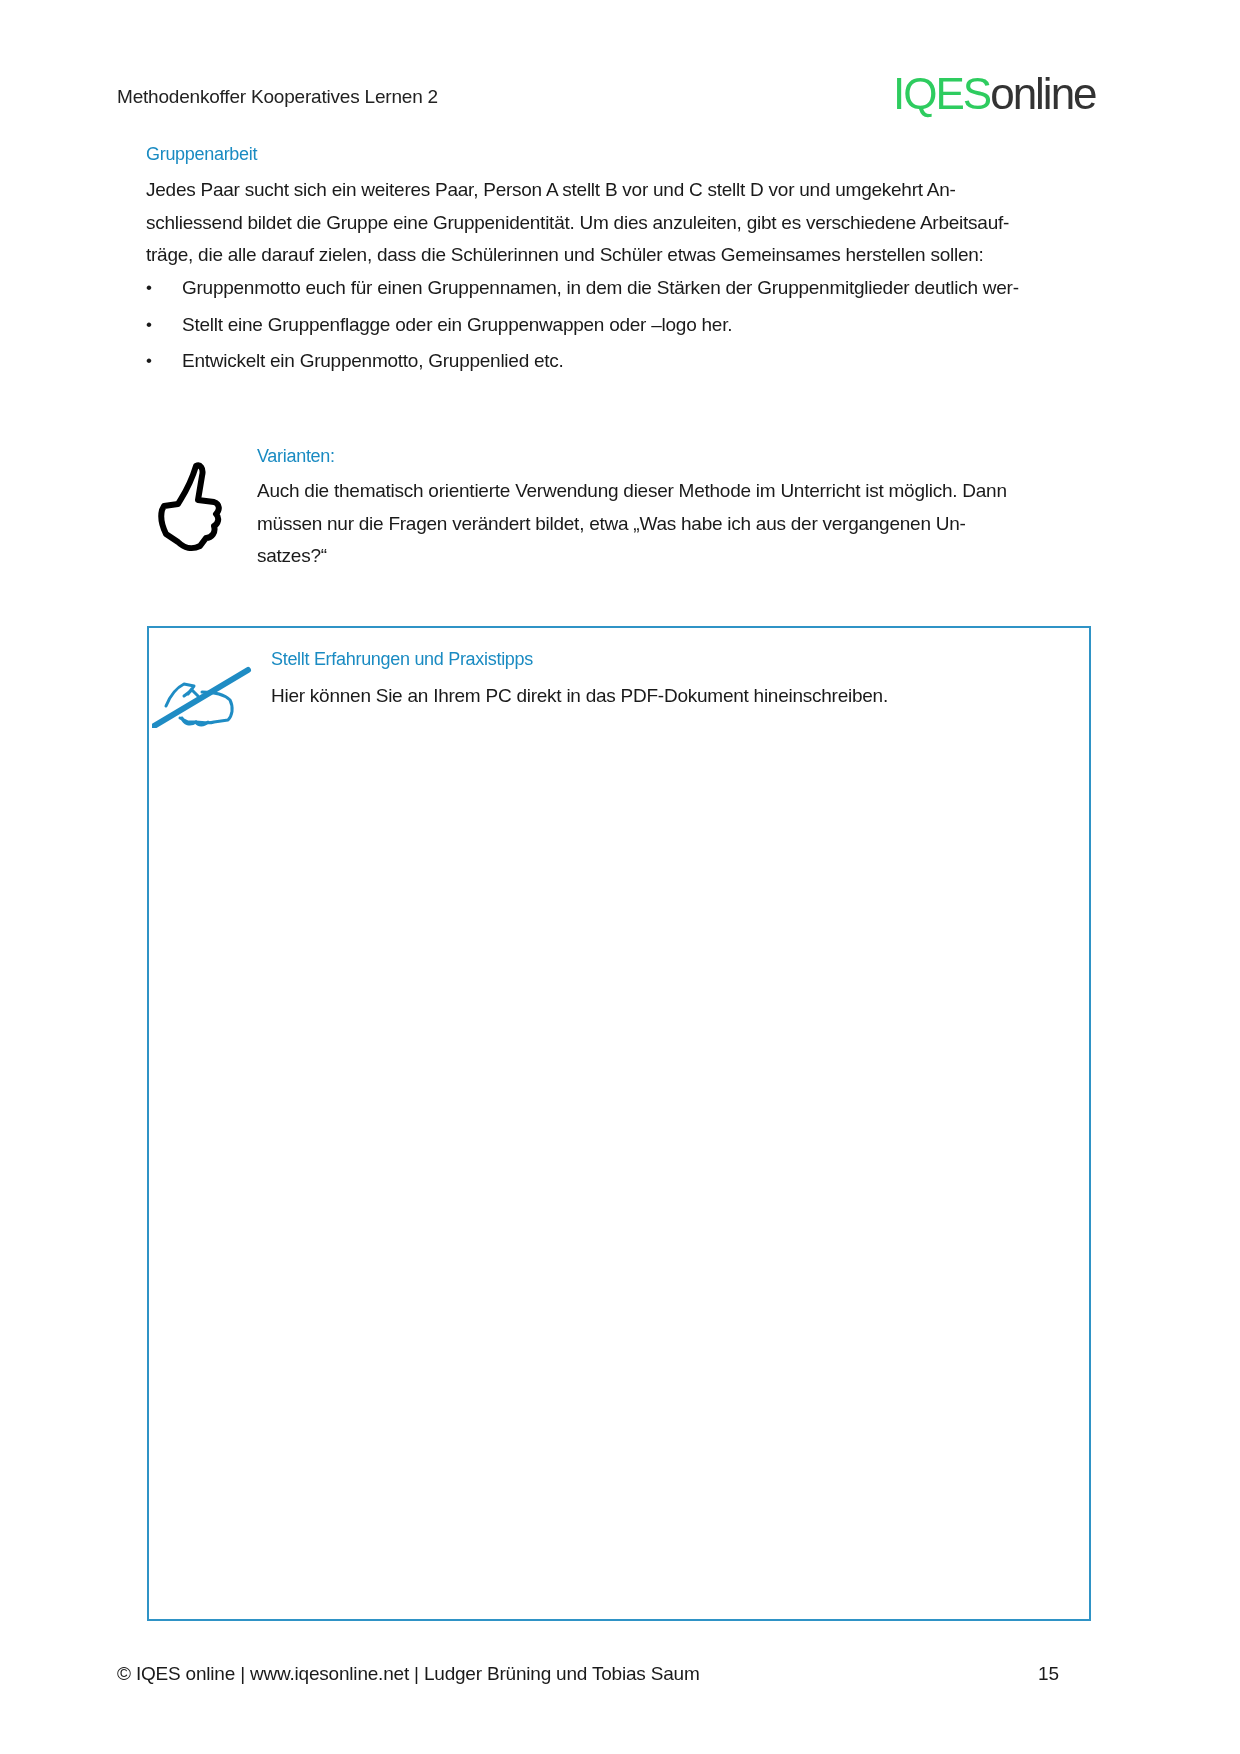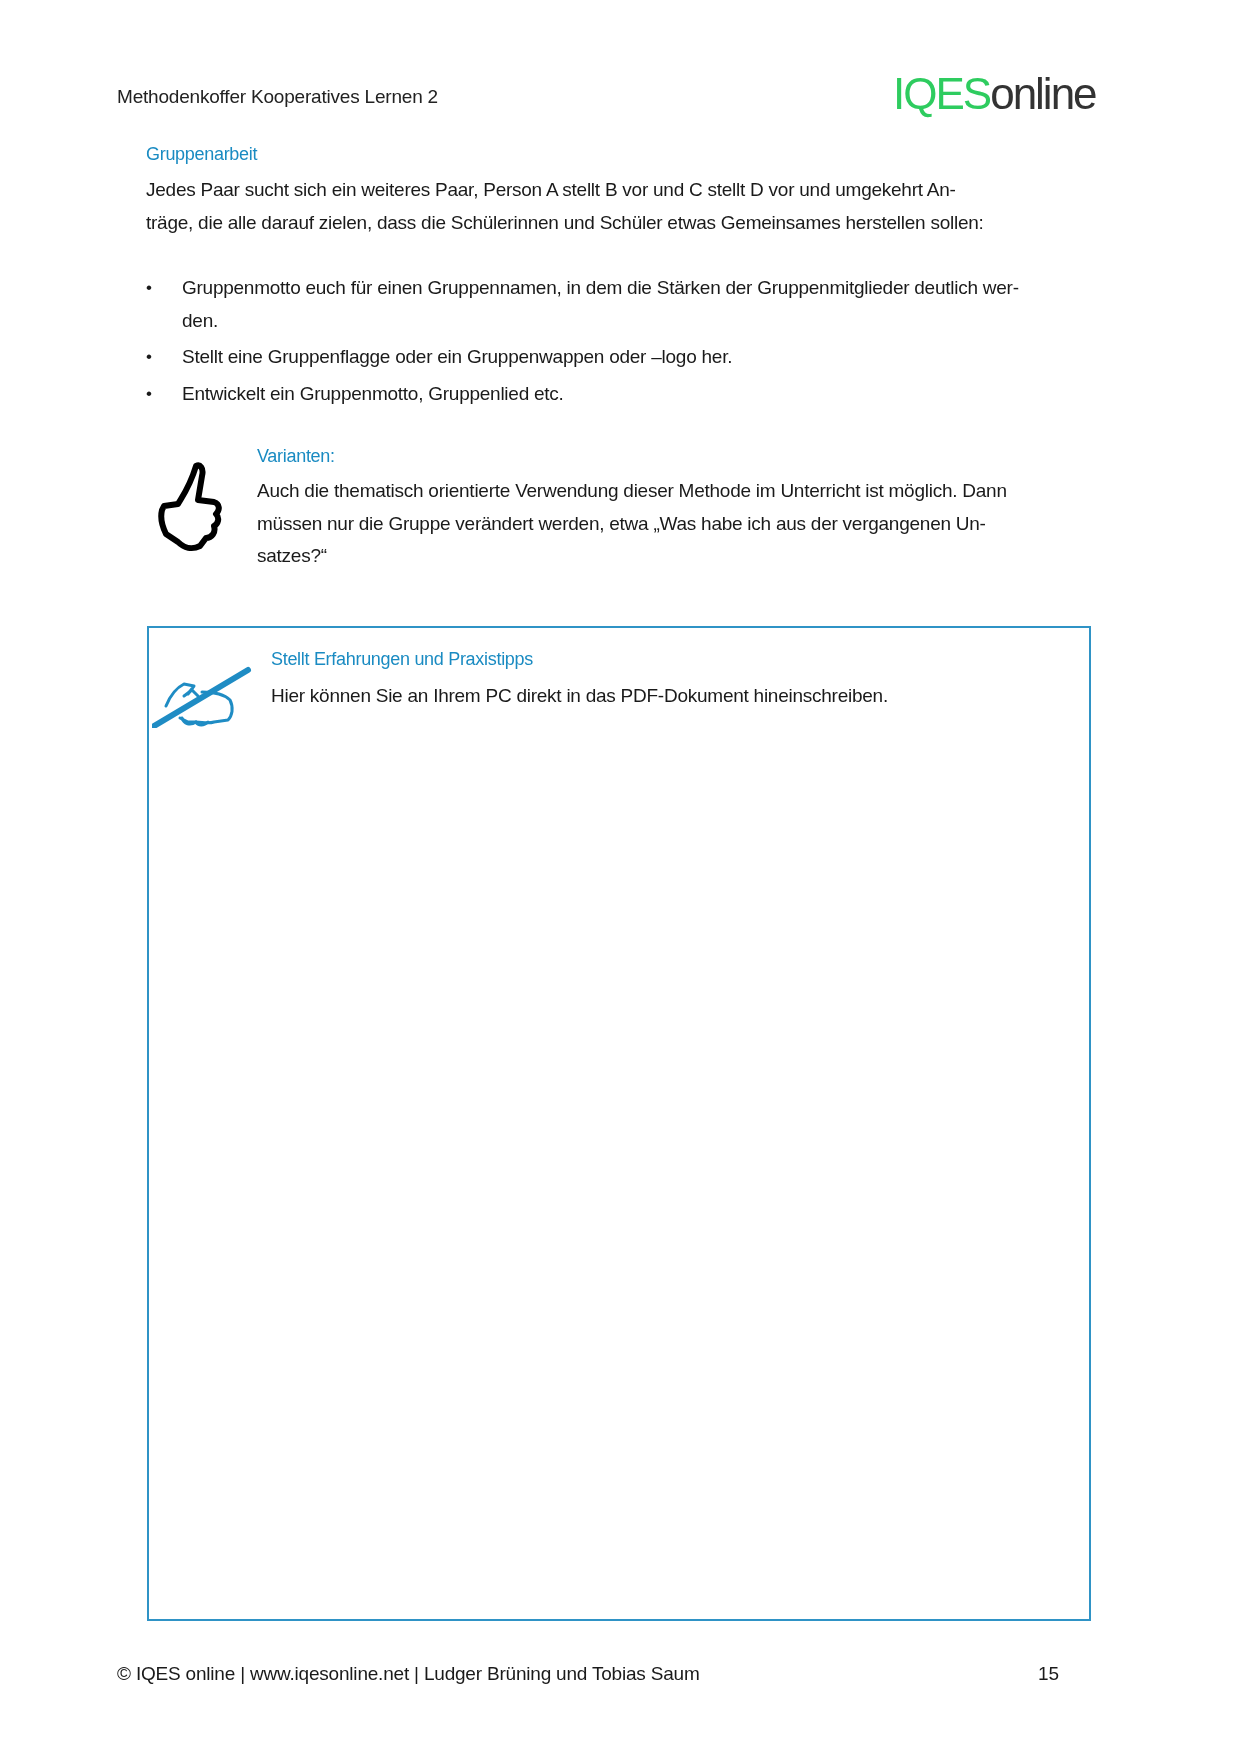--- a/index.html
+++ b/index.html
@@ -52,46 +52,46 @@
 <body>
 
 <div class="header-title">Methodenkoffer Kooperatives Lernen 2</div>
 <div class="logo">
   <span class="iqes">IQES</span><span class="online">online</span>
 </div>
 
 <div class="h-section" style="left:146px; top:144px;">Gruppenarbeit</div>
 <div class="para" style="left:146px; top:174px; width:960px;">
   <div>Jedes Paar sucht sich ein weiteres Paar, Person A stellt B vor und C stellt D vor und umgekehrt An-</div>
+  <div>schliessend bildet die Gruppe eine Gruppenidentität. Um dies anzuleiten, gibt es verschiedene Arbeitsauf-</div>
   <div>träge, die alle darauf zielen, dass die Schülerinnen und Schüler etwas Gemeinsames herstellen sollen:</div>
 </div>
 
 <ul class="bullet-list">
   <li>
     <span class="dot">•</span>
     <div>Gruppenmotto euch für einen Gruppennamen, in dem die Stärken der Gruppenmitglieder deutlich wer-</div>
-    <div>den.</div>
   </li>
   <li>
     <span class="dot">•</span>
     <div>Stellt eine Gruppenflagge oder ein Gruppenwappen oder –logo her.</div>
   </li>
   <li>
     <span class="dot">•</span>
     <div>Entwickelt ein Gruppenmotto, Gruppenlied etc.</div>
   </li>
 </ul>
 
 <svg class="thumb-icon" viewBox="0 0 76 90">
   <path d="M40 4 C44 2, 48 6, 46 14 L42 38 L58 40 C64 42, 64 48, 60 52 C64 56, 62 62, 58 64 C60 70, 56 76, 50 76 L44 84 C36 88, 28 86, 22 80 L10 72 C6 64, 4 56, 6 48 L8 44 L22 42 C28 32, 34 24, 40 4 Z" fill="none" stroke="#000" stroke-width="6" stroke-linejoin="round" stroke-linecap="round"></path>
 </svg>
 <div class="h-section" style="left:257px; top:446px;">Varianten:</div>
 <div class="para" style="left:257px; top:475px; width:840px;">
   <div>Auch die thematisch orientierte Verwendung dieser Methode im Unterricht ist möglich. Dann</div>
-  <div>müssen nur die Gruppe verändert werden, etwa „Was habe ich aus der vergangenen Un-</div>
+  <div>müssen nur die Fragen verändert bildet, etwa „Was habe ich aus der vergangenen Un-</div>
   <div>satzes?“</div>
 </div>
 
 <div class="note-box"></div>
 <svg class="pen-icon" viewBox="0 0 100 62">
   <g fill="none" stroke="#1f8cc4" stroke-width="3" stroke-linejoin="round" stroke-linecap="round">
     <path d="M2 60 L96 4" stroke-width="6"></path>
     <path d="M14 40 C18 30, 24 22, 32 18 L42 20 L36 28"></path>
     <path d="M32 30 L40 24 L46 30"></path>
     <path d="M50 26 C60 26, 72 28, 78 34 C82 42, 80 50, 76 54 L62 56 C56 58, 50 56, 44 56 L36 56 L28 52"></path>

